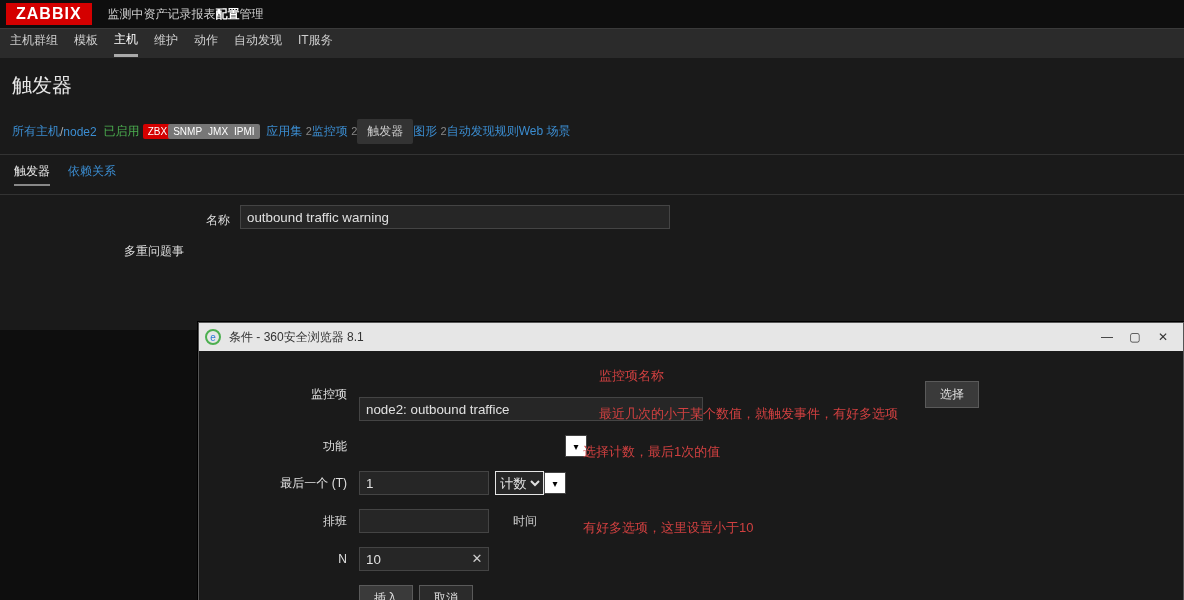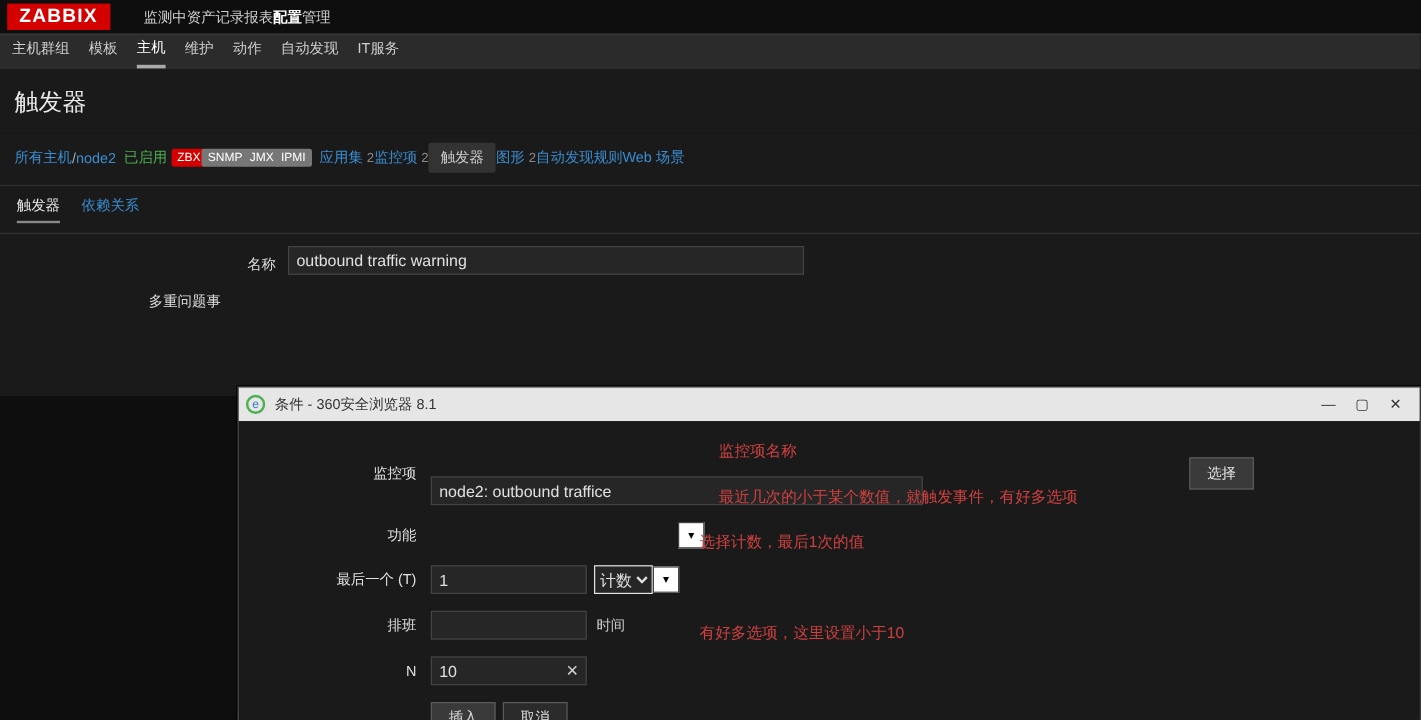--- a/index.html
+++ b/index.html
@@ -21,21 +21,21 @@
     align-items: center;
     padding: 0 6px;
   }
   .logo {
     background: #d40000;
     color: #fff;
     font-weight: bold;
     font-size: 16px;
     padding: 2px 10px;
     letter-spacing: 1px;
-    margin-right: 28px;
+    margin-right: 16px;
   }
   .topnav { display: flex; }
   .topnav a { color: #cfcfcf; text-decoration: none; cursor: pointer; }
   .topnav a.active { color: #fff; font-weight: bold; }
 
   
   .subnav {
     height: 30px;
     background: #2b2b2b;
     display: flex;
@@ -132,21 +132,21 @@
              cursor: pointer; font-family: sans-serif; color:#333; }
   .modal-body { padding: 16px 0 0; background: #1a1a1a; }
 
   .mrow { display: flex; align-items: center; margin-bottom: 14px; }
   .mrow label { width: 160px; text-align: right; padding-right: 12px; color: #e0e0e0; }
   .mrow .mfield { display: flex; align-items: center; gap: 6px; }
   .m-input {
     background: #262626; border: 1px solid #444; color: #e0e0e0;
     height: 24px; padding: 0 6px;
   }
-  .m-input.w420 { width: 410px; margin-top: 30px; }
+  .m-input.w420 { width: 344px; margin-top: 30px; }
   .m-input.w590 { width: 596px; }
   .m-input.w130 { width: 130px; }
   .m-input.clearable { padding-right: 22px; position: relative; }
   .clear-x {
     position: absolute; right: 4px; top: 3px; width: 16px; height: 16px;
     display: inline-flex; align-items: center; justify-content: center;
     color: #ccc; cursor: pointer; font-size: 13px;
   }
   .rel { position: relative; display: inline-block; }
   .m-select {
@@ -156,21 +156,21 @@
   .dropdown-arrow {
     width: 22px; height: 22px; background: #fff; color: #000;
     display: inline-flex; align-items: center; justify-content: center;
     border: 1px solid #444; cursor: pointer; font-size: 10px;
   }
   .m-btn {
     background: #3a3a3a; border: 1px solid #5a5a5a; color: #e0e0e0;
     padding: 4px 14px; cursor: pointer;
   }
   .m-btn.secondary { background: #2b2b2b; }
-  .m-static { color: #ccc; padding-left: 2px; }
+  .m-static { color: #ccc; padding-left: 2px; margin-left: 16px; }
 
   
   .mod-annot { color: #d04040; position: absolute; font-size: 13px; }
 </style>
 </head>
 <body>
 
 <div class="topbar">
   <div class="logo">ZABBIX</div>
   <div class="topnav">

